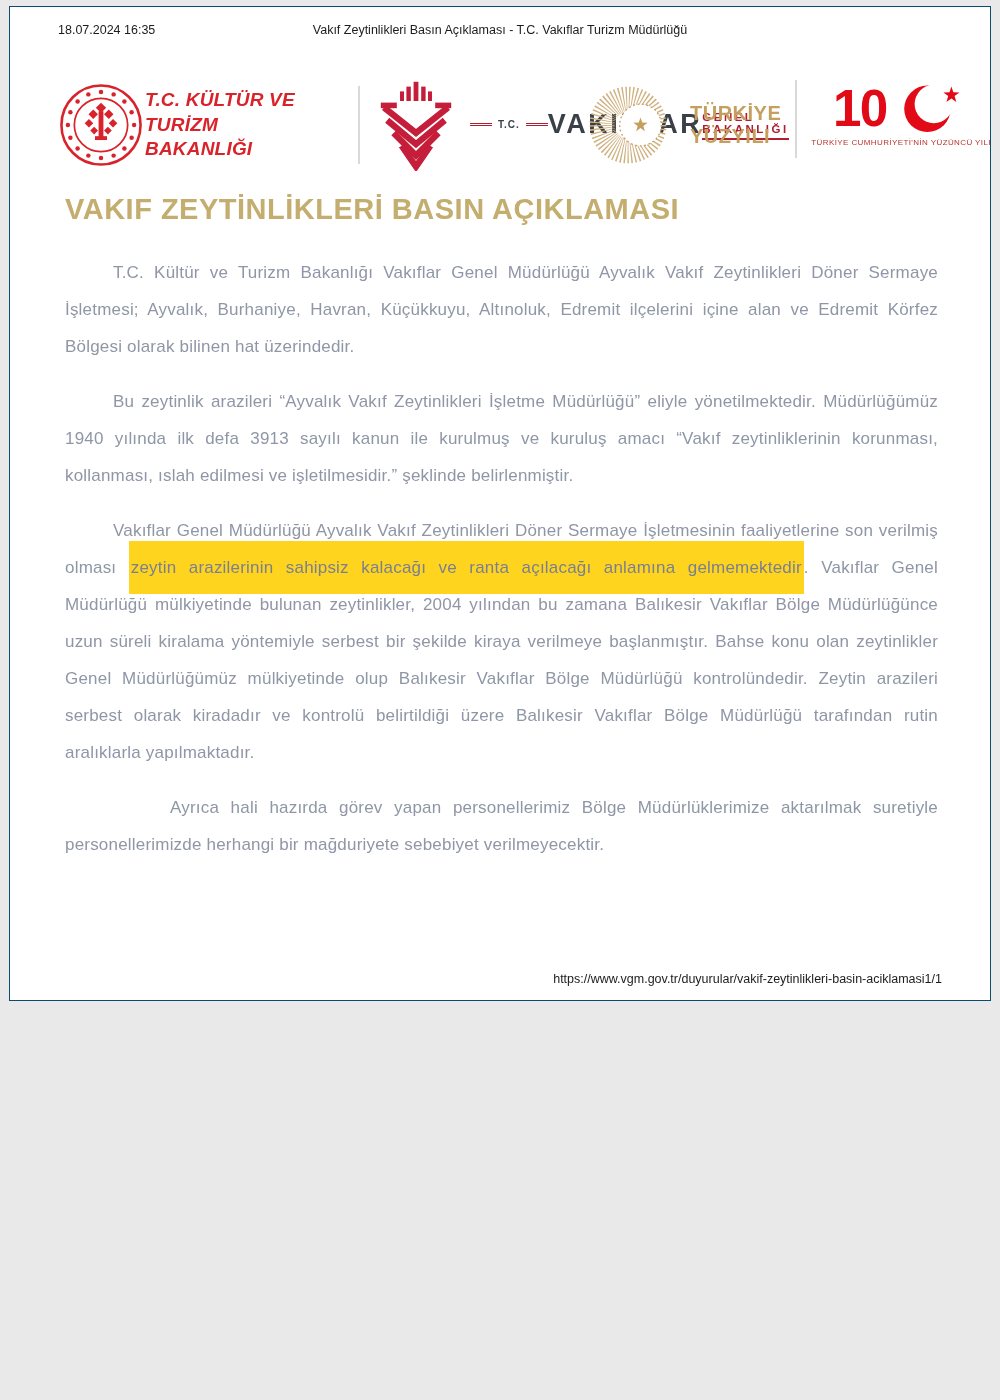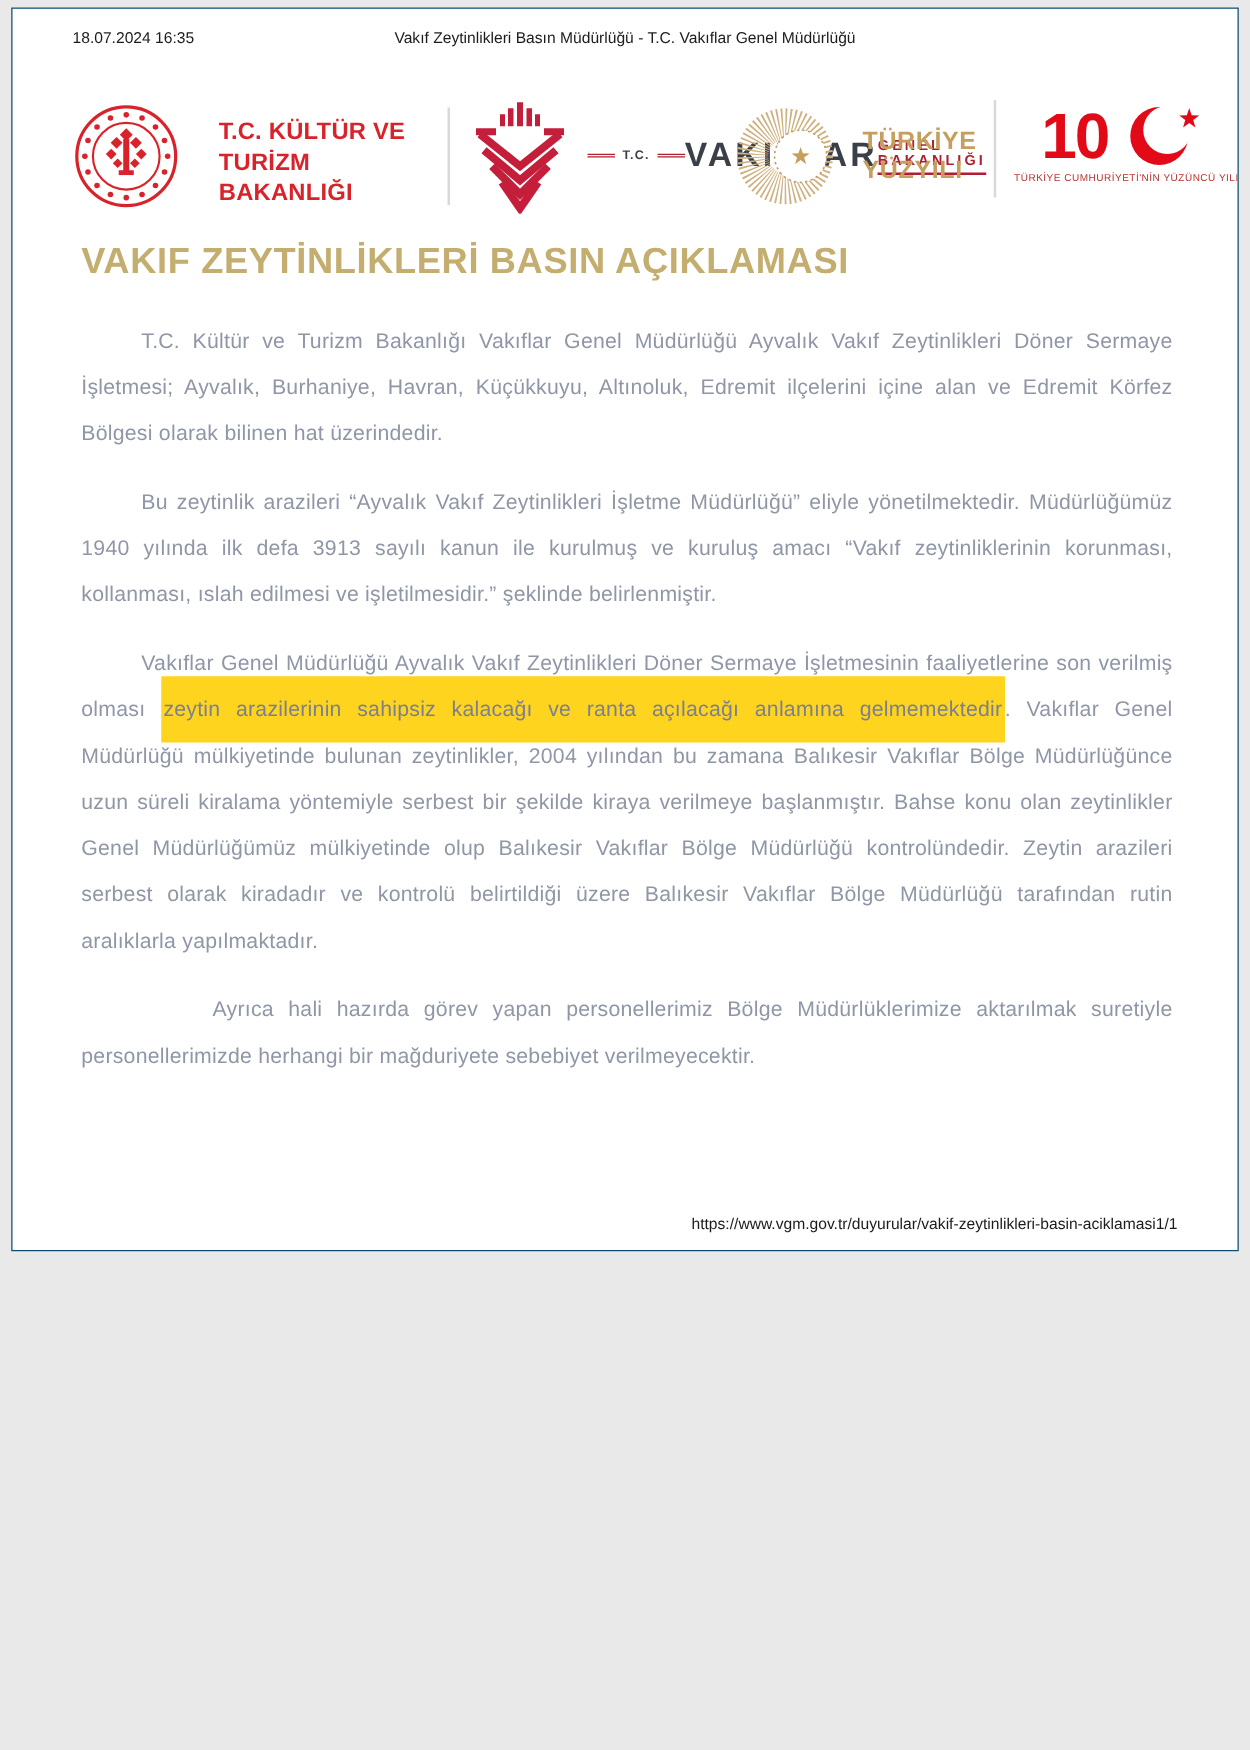--- a/index.html
+++ b/index.html
@@ -20,21 +20,21 @@
   }
   .print-header .ts { flex:1; text-align:left; }
   .print-header .doc-title { flex:2.2; text-align:center; white-space:nowrap; }
   .print-header .spacer { flex:1; }
   
   .logo-band {
     position:absolute; top:68px; left:48px; right:40px; height:100px;
     display:flex; align-items:center;
   }
   .vdiv { width:2px; height:78px; background:#d9d9d9; flex:0 0 auto; }
-  .logo-ministry { display:flex; align-items:flex-end; gap:31px; flex:0 0 auto; width:300px; }
+  .logo-ministry { display:flex; align-items:center; gap:1px; flex:0 0 auto; width:300px;font-style:italic; }
   .ministry-text { color:#d8232a; font-weight:bold; font-size:19px; line-height:1.3; letter-spacing:0.2px; }
   .logo-vgm { display:flex; align-items:center; gap:14px; flex:0 0 auto; margin-left:16px; width:212px; }
   .vgm-text { display:flex; flex-direction:row; align-items:center; }
   .vgm-tc-row { display:flex; align-items:center; gap:6px; color:#3b4048; font-size:10px; font-weight:bold; letter-spacing:1px; }
   .vgm-tc-row .tick { width:22px; height:3px; border-top:1px solid #b01e32; border-bottom:1px solid #b01e32; }
   .vgm-name { font-size:27px; font-weight:bold; color:#3b4048; letter-spacing:2.5px; line-height:1.15; }
   .vgm-sub { font-size:11.5px; font-weight:bold; color:#b01e32; letter-spacing:2.5px; border-bottom:2px solid #b01e32; padding-bottom:3px; margin-top:2px; }
   .logo-right { display:flex; align-items:flex-start; gap:14px; margin-left:auto; }
   .logo-century { display:flex; align-items:center; gap:2px; }
   .century-text { color:#c49f5e; font-weight:bold; font-size:20px; line-height:1.15; letter-spacing:0.5px; }
@@ -61,21 +61,21 @@
   }
   svg { display:block; }
 </style>
 </head>
 <body>
 
 <div class="page">
 
   <div class="print-header">
     <span class="ts">18.07.2024 16:35</span>
-    <span class="doc-title">Vakıf Zeytinlikleri Basın Müdürlüğü - T.C. Vakıflar Genel Müdürlüğü</span>
+    <span class="doc-title">Vakıf Zeytinlikleri Basın Açıklaması - T.C. Vakıflar Turizm Müdürlüğü</span>
     <span class="spacer"></span>
   </div>
 
   <div class="logo-band">
 
     <div class="logo-ministry">
       <span>
         <svg width="86" height="86" viewBox="0 0 100 100">
           <circle cx="50" cy="50" r="46" fill="none" stroke="#d8232a" stroke-width="3"></circle>
           <circle cx="50" cy="50" r="31" fill="none" stroke="#d8232a" stroke-width="2"></circle>

